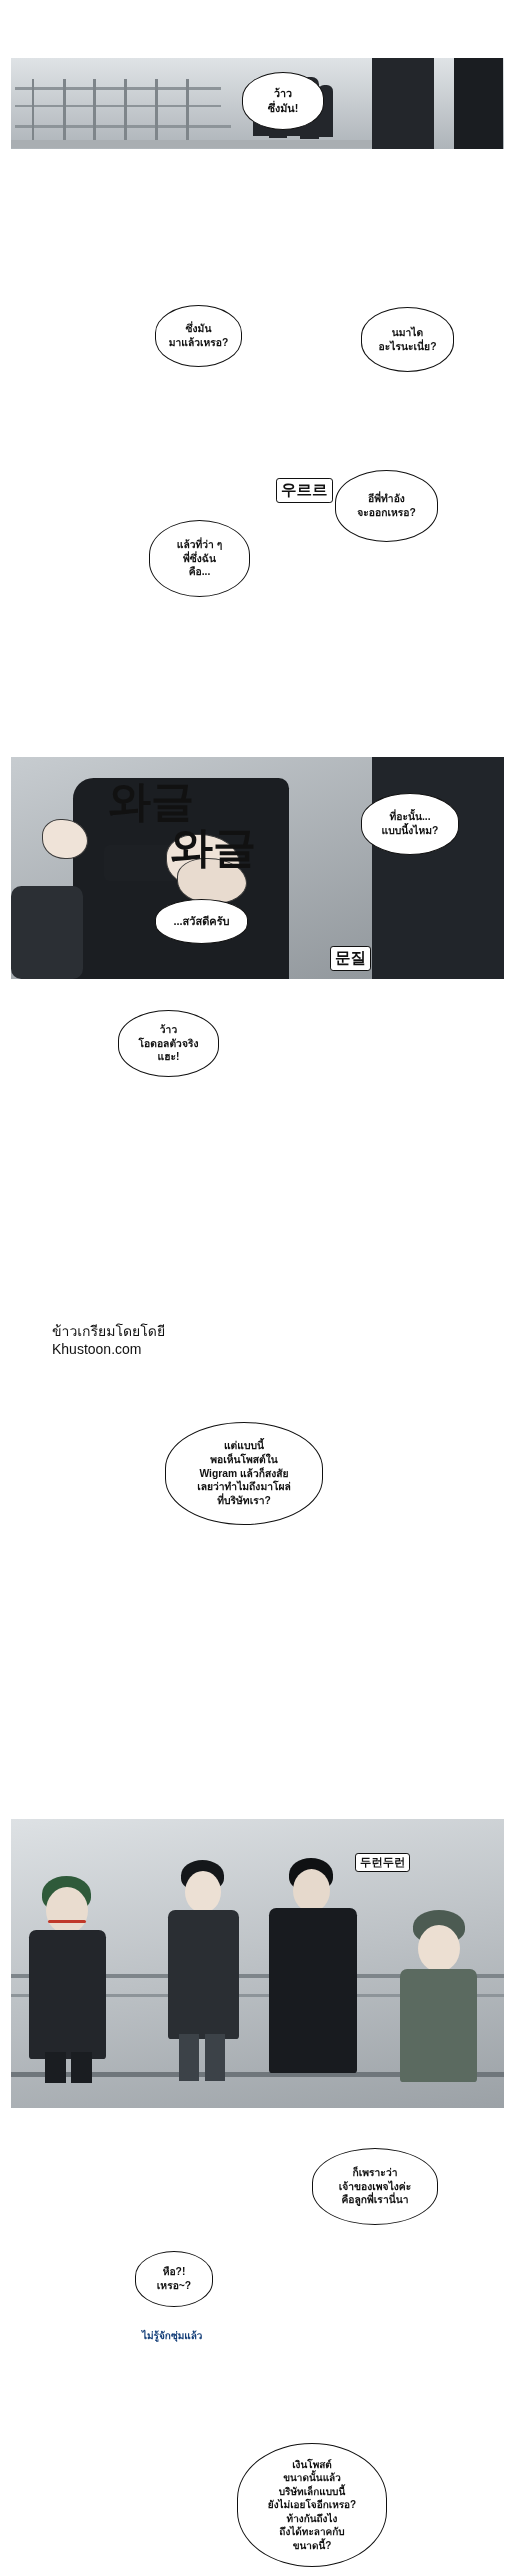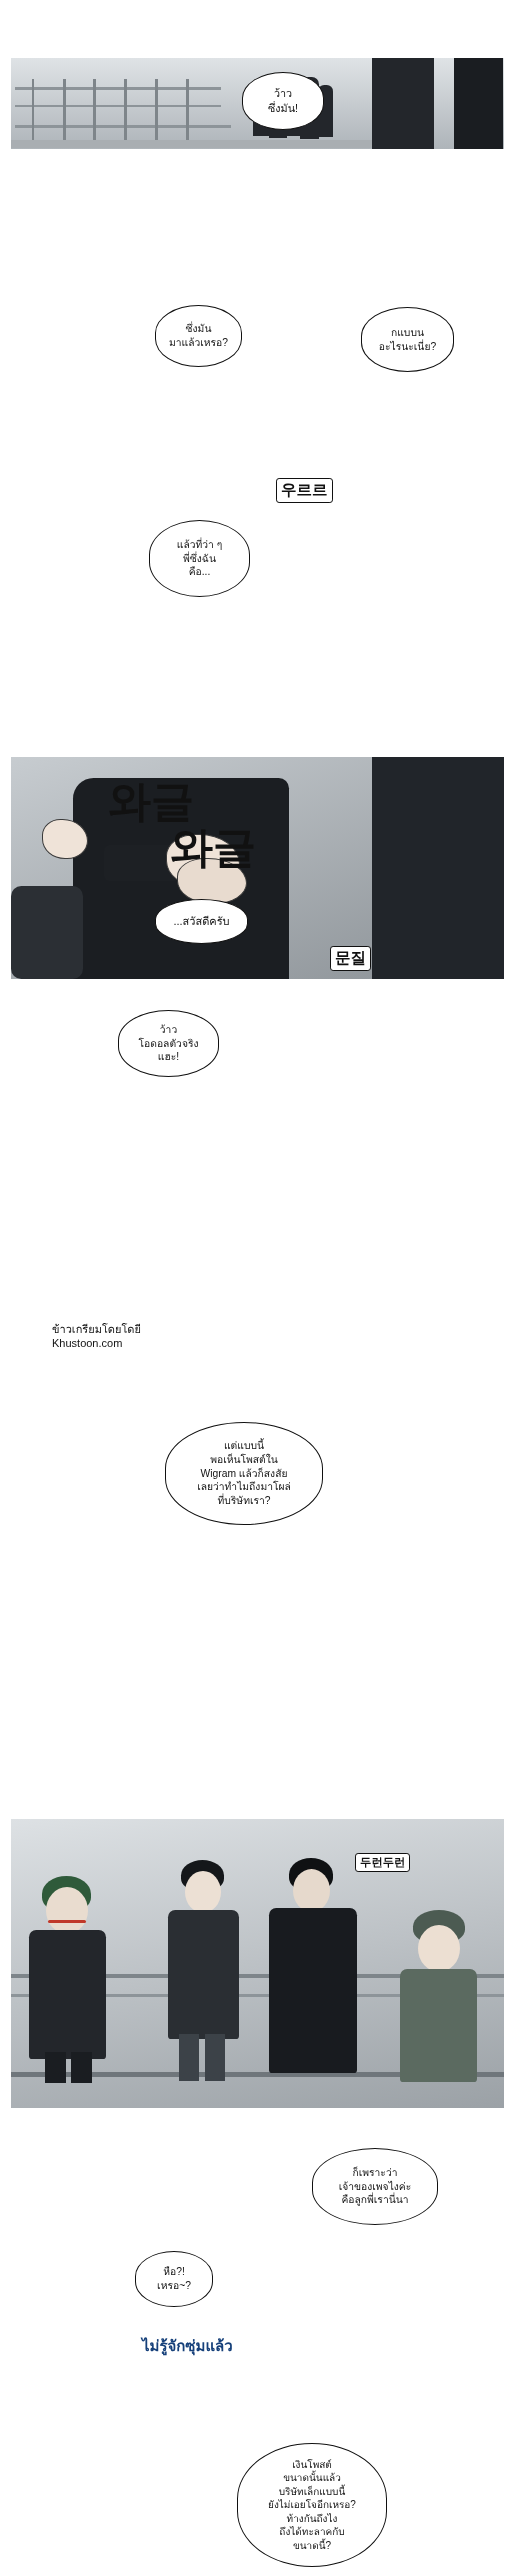--- a/index.html
+++ b/index.html
@@ -16,21 +16,21 @@
     border:1.5px solid #111;
     border-radius:50% / 45%;
     color:#111;
     display:flex; align-items:center; justify-content:center;
     text-align:center;
     line-height:1.35;
     box-sizing:border-box;
     padding:5.2px 6.2px;
     z-index:40;
   }
-  .bubble span { display:block; width:100%; white-space:pre-line; }
+  .bubble span { display:block; width:100%; white-space:pre-line;font-weight:bold; }
 
   
   .ftext { position:absolute; z-index:45; color:#111; white-space:pre-line; }
   .sfx-kr { position:absolute; z-index:45; color:#111; font-weight:bold; font-family:"Liberation Sans", sans-serif; }
   .sfx-box { position:absolute; z-index:45; background:#fff; border:1px solid #111; border-radius:3.1px; padding:1px 4.1px; color:#111; font-weight:bold; }
   .watermark { position:absolute; z-index:46; color:#111; text-align:left; line-height:1.25; }
 
   
   #scene1 { left:11.3px; top:58px; width:493px; height:91px; background:linear-gradient(180deg,#cfd3d6,#b9bec2); }
   .rail-h { position:absolute; background:#8d9499; }
@@ -88,28 +88,32 @@
 
   <div class="bubble" style="left:242px;top:72px;width:82px;height:58px;font-size:10.8px;">
     <span>ว้าว
 ซึ่งมัน!</span>
   </div>
   <div class="bubble" style="left:155px;top:305px;width:87px;height:62px;font-size:10.3px;">
     <span>ซึ่งมัน
 มาแล้วเหรอ?</span>
   </div>
   <div class="bubble" style="left:361px;top:307px;width:93px;height:65px;font-size:10.3px;">
-    <span>กแบบน
+    <span>นมาได
 อะไรนะเนี่ย?</span>
   </div>
   <div class="bubble" style="left:149px;top:520px;width:101px;height:77px;font-size:10.3px;">
     <span>แล้วที่ว่า ๆ
 พี่ซึ่งฉัน
 คือ...</span>
   </div>
+  <div class="bubble" style="left:335px;top:470px;width:103px;height:72px;font-size:10.3px;">
+    <span>อีพี่ทำอัง
+จะออกเหรอ?</span>
+  </div>
   <div class="sfx-box" style="left:276px;top:478px;font-size:15.5px;">
     <span>우르르</span>
   </div>
 
   <div class="sfx-kr" style="left:108px;top:773px;font-size:43px;">
     <span>와글</span>
   </div>
   <div class="sfx-kr" style="left:170px;top:819px;font-size:43px;">
     <span>와글</span>
   </div>
@@ -120,33 +124,37 @@
     <div class="dark-fig" style="left:62px;top:20.6px;width:216px;height:201px;background:#1b1e22;border-radius:20.6px 10.3px 0 0;"></div>
     <div class="dark-fig" style="left:361px;top:0;width:132px;height:222px;background:#21252a;"></div>
     <div class="dark-fig" style="left:0;top:129px;width:72px;height:93px;background:#2b2f34;border-radius:10.3px;"></div>
 
     <div class="sleeve" style="left:93px;top:88px;width:77px;height:36px;"></div>
     <div class="hand" style="left:155px;top:77px;width:72px;height:52px;"></div>
     <div class="hand" style="left:166px;top:101px;width:68px;height:44px;background:#e8dbcf;"></div>
     <div class="hand" style="left:31px;top:62px;width:44px;height:38px;"></div>
   </div>
 
+  <div class="bubble" style="left:361px;top:793px;width:98px;height:62px;font-size:10.3px;">
+    <span>ที่อะนั้น...
+แบบนี้งไหม?</span>
+  </div>
   <div class="bubble" style="left:155px;top:899px;width:93px;height:45px;font-size:11px;">
     <span>...สวัสดีครับ</span>
   </div>
   <div class="sfx-box" style="left:330px;top:946px;font-size:15.5px;">
     <span>문질</span>
   </div>
   <div class="bubble" style="left:118px;top:1010px;width:101px;height:67px;font-size:10.3px;">
     <span>ว้าว
 โอดอลตัวจริง
 แฮะ!</span>
   </div>
 
-  <div class="watermark" style="left:52px;top:1323px;font-size:11px;">
+  <div class="watermark" style="left:52px;top:1323px;font-size:14px;">
     <div>ข้าวเกรียมโดยโดยี</div>
     <div style="font-weight:normal;">Khustoon.com</div>
   </div>
 
   <div class="bubble" style="left:165px;top:1422px;width:158px;height:103px;font-size:10.3px;">
     <span>แต่แบบนี้
 พอเห็นโพสต์ใน
 Wigram แล้วก็สงสัย
 เลยว่าทำไมถึงมาโผล่
 ที่บริษัทเรา?</span>
@@ -194,21 +202,21 @@
 
   <div class="bubble" style="left:312px;top:2148px;width:126px;height:77px;font-size:10.3px;text-align:center;">
     <span>ก็เพราะว่า
 เจ้าของเพจไงค่ะ
 คือลูกพี่เรานี่นา</span>
   </div>
   <div class="bubble" style="left:135px;top:2251px;width:78px;height:56px;font-size:10.3px;">
     <span>หือ?!
 เหรอ~?</span>
   </div>
-  <div class="ftext" style="left:142px;top:2317px;font-size:15px;color:#16407a;font-weight:bold;">
+  <div class="ftext" style="left:142px;top:2317px;font-size:10px;color:#16407a;font-weight:bold;">
     <span>ไม่รู้จักซุ่มแล้ว</span>
   </div>
 
   <div class="bubble" style="left:237px;top:2443px;width:150px;height:124px;font-size:10px;">
     <span>เงินโพสต์
 ขนาดนั้นแล้ว
 บริษัทเล็กแบบนี้
 ยังไม่เอยโจอีกเหรอ?
 ท้างกันถึงไง
 ถึงได้ทะลาคกับ

